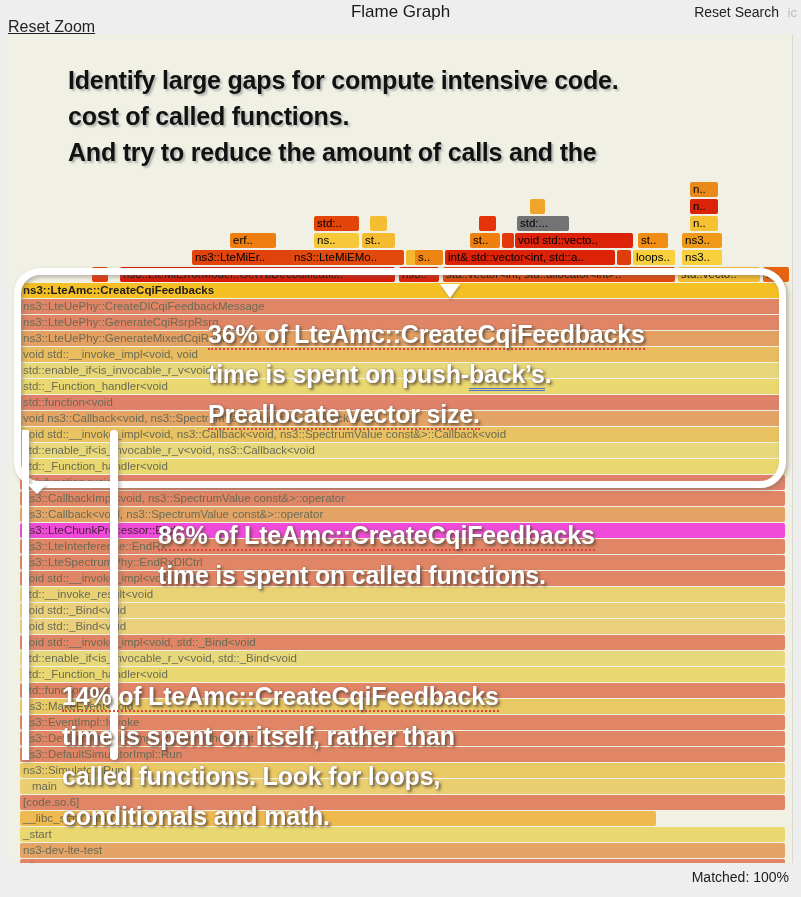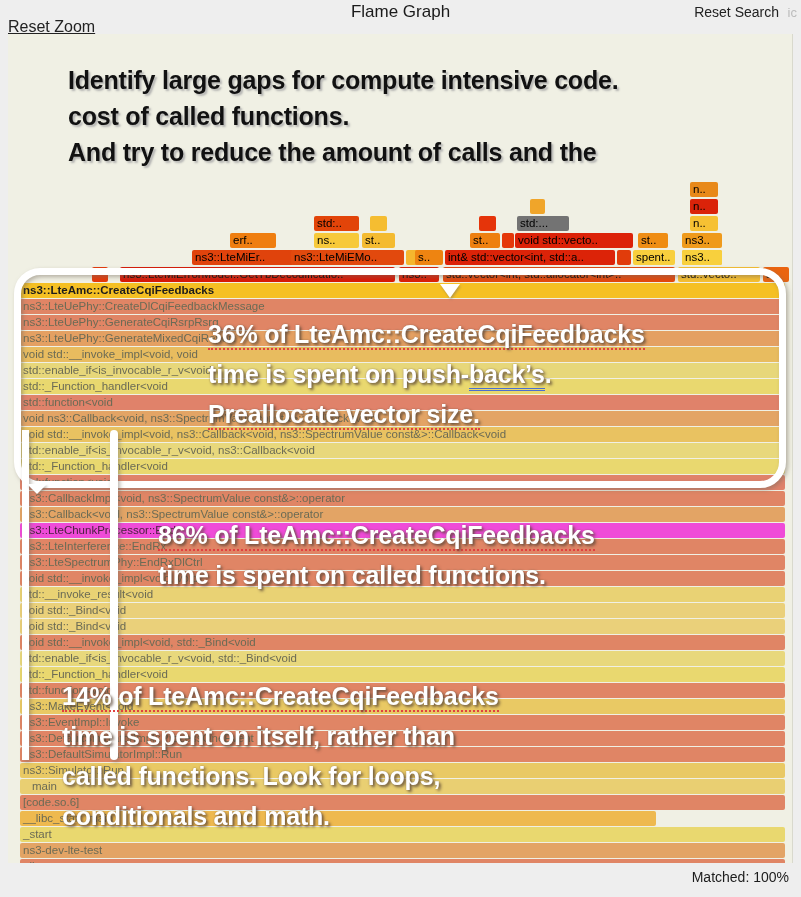--- a/index.html
+++ b/index.html
@@ -154,21 +154,21 @@
         <div class="frame" style="left: 494px; top: 199px; width: 12px; background: rgb(229, 56, 10);"></div>
         <div class="frame" style="left: 507px; top: 199px; width: 118px; background: rgb(220, 34, 8);">void std::vecto..</div>
         <div class="frame" style="left: 630px; top: 199px; width: 30px; background: rgb(239, 141, 20);">st..</div>
         <div class="frame" style="left: 674px; top: 216px; width: 40px; background: rgb(242, 170, 36);">ns3..</div>
         <div class="frame" style="left: 184px; top: 216px; width: 102px; background: rgb(224, 67, 12);">ns3::LteMiEr..</div>
         <div class="frame" style="left: 283px; top: 216px; width: 113px; background: rgb(226, 73, 13);">ns3::LteMiEMo..</div>
         <div class="frame" style="left: 398px; top: 216px; width: 14px; background: rgb(245, 183, 46);"></div>
         <div class="frame" style="left: 407px; top: 216px; width: 28px; background: rgb(238, 132, 17);">s..</div>
         <div class="frame" style="left: 437px; top: 216px; width: 170px; background: rgb(220, 35, 8);">int&amp; std::vector&lt;int, std::a..</div>
         <div class="frame" style="left: 609px; top: 216px; width: 14px; background: rgb(225, 60, 11);"></div>
-        <div class="frame" style="left: 625px; top: 216px; width: 42px; background: rgb(248, 207, 61);">spent..</div>
+        <div class="frame" style="left: 625px; top: 216px; width: 42px; background: rgb(248, 207, 61);">loops..</div>
         <div class="frame" style="left: 674px; top: 216px; width: 40px; background: rgb(248, 208, 61);">ns3..</div>
         <div class="frame" style="left: 112px; top: 233px; width: 275px; background: rgb(215, 24, 6);">ns3::LteMiErrorModel::GetTbDecodificatio..</div>
         <div class="frame" style="left: 391px; top: 233px; width: 40px; background: rgb(217, 31, 7);">ns3..</div>
         <div class="frame" style="left: 435px; top: 233px; width: 232px; background: rgb(226, 71, 13);">std::vector&lt;int, std::allocator&lt;int&gt;..</div>
         <div class="frame" style="left: 670px; top: 233px; width: 82px; background: rgb(245, 190, 49);">std::vecto..</div>
         <div class="frame" style="left: 755px; top: 233px; width: 26px; background: rgb(234, 100, 16);">s..</div>
         <div class="frame" style="left: 84px; top: 233px; width: 16px; background: rgb(229, 56, 10);"></div>
         <div class="frame wide" style="left: 12px; top: 249px; width: 765px; height: 15px; background: rgb(245, 192, 35); color: rgb(28, 28, 28); font-weight: 700;">ns3::LteAmc::CreateCqiFeedbacks</div>
         <div class="frame wide" style="left: 12px; top: 265px; width: 765px; height: 15px; background: rgb(224, 133, 101); color: rgb(107, 107, 85);">ns3::LteUePhy::CreateDlCqiFeedbackMessage</div>
         <div class="frame wide" style="left: 12px; top: 281px; width: 765px; height: 15px; background: rgb(224, 133, 101); color: rgb(107, 107, 85);">ns3::LteUePhy::GenerateCqiRsrpRsrq</div>

